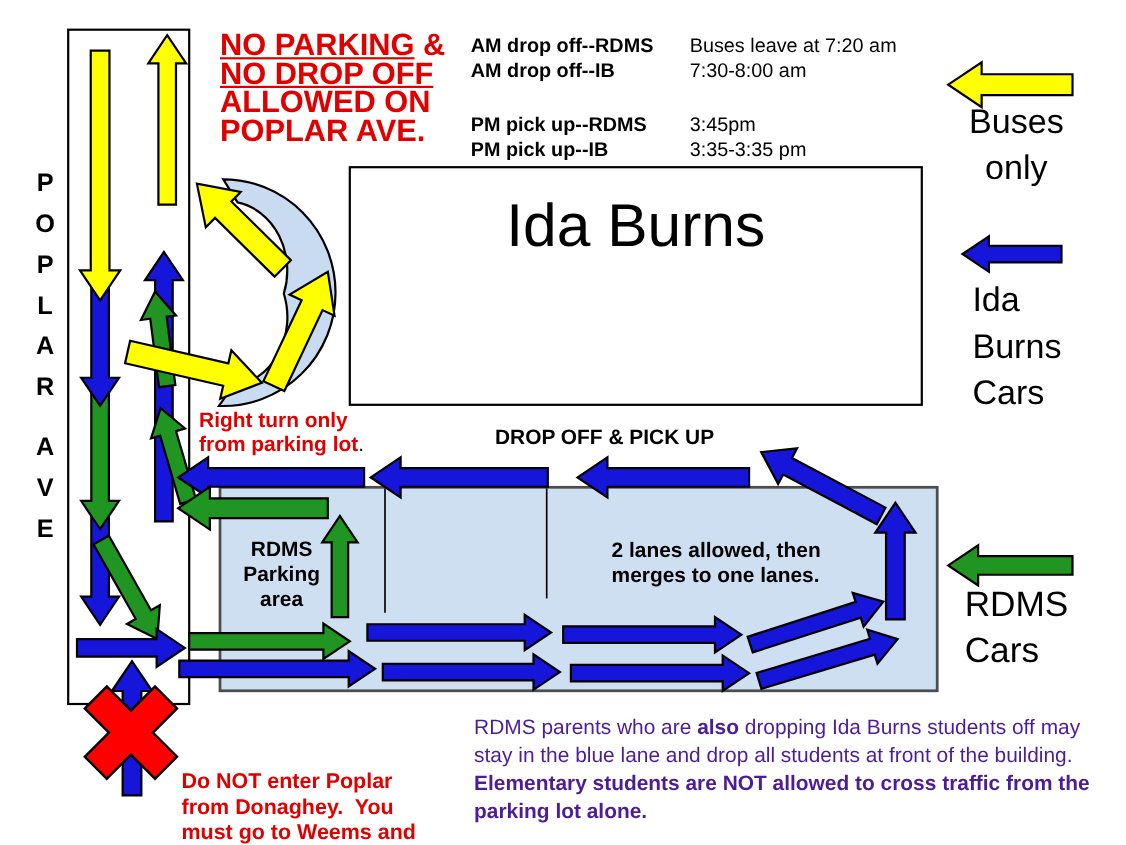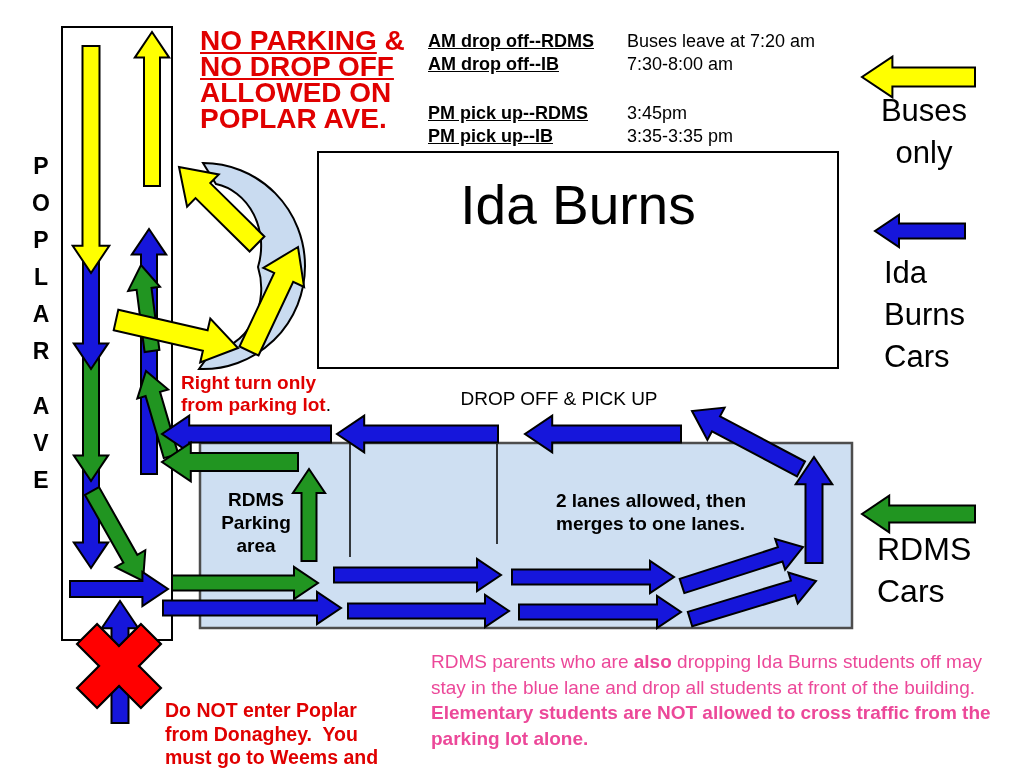--- a/index.html
+++ b/index.html
@@ -11,44 +11,44 @@
   .txt{position:absolute;color:#000;}
   .line{white-space:pre;}
   .red{color:#E00000;font-weight:bold;}
   .bold{font-weight:bold;}
   .u{text-decoration:underline;}
   
   #no-parking{left:200px;top:28px;font-size:28px;line-height:26px;}
   
   #schedule{left:428px;top:30px;font-size:18px;line-height:23px;}
   .sched-row{white-space:pre;}
-  .sched-label{display:inline-block;width:199px;font-weight:bold;text-decoration:underline;}
+  .sched-label{display:inline-block;width:199px;font-weight:bold;}
   .sched-gap{height:26px;}
   
   .legend-txt{font-size:31px;line-height:42px;color:#000;}
   #legend-buses-txt{left:858px;top:90px;width:132px;text-align:center;}
   #legend-ida-txt{left:884px;top:252px;}
   #legend-rdms-txt{left:877px;top:528px;font-size:32px;}
   
   #school-txt{left:318px;top:152px;width:520px;height:216px;text-align:center;
     font-size:55px;line-height:78px;padding-top:14px;box-sizing:border-box;}
   
-  #dropoff-label{left:424px;top:388px;width:270px;text-align:center;
-    font-size:19px;font-weight:normal;}
+  #dropoff-label{left:450px;top:388px;width:270px;text-align:left;
+    font-size:19px;font-weight:bold;}
   
   #right-turn{left:181px;top:372px;font-size:19px;line-height:22px;}
   
   #parking-label{left:208px;top:488px;width:96px;text-align:center;
     font-size:19px;font-weight:bold;line-height:23px;}
   
   #lanes-note{left:556px;top:489px;font-size:19px;font-weight:bold;line-height:23px;}
   
   #donaghey-note{left:165px;top:651px;font-size:19.5px;line-height:23.5px;margin-top:48px;}
   
-  #bottom-note{left:431px;top:649px;width:584px;font-size:19px;line-height:25.5px;color:#ec4899;}
+  #bottom-note{left:431px;top:649px;width:584px;font-size:19px;line-height:25.5px;color:#4c1d95;}
   
   #poplar-ave{left:28px;top:148px;width:26px;text-align:center;
     font-size:23px;font-weight:bold;line-height:37px;color:#000;}
   .ave-gap{height:18px;}
 </style>
 </head>
 <body>
 
 <div id="stage">
 

